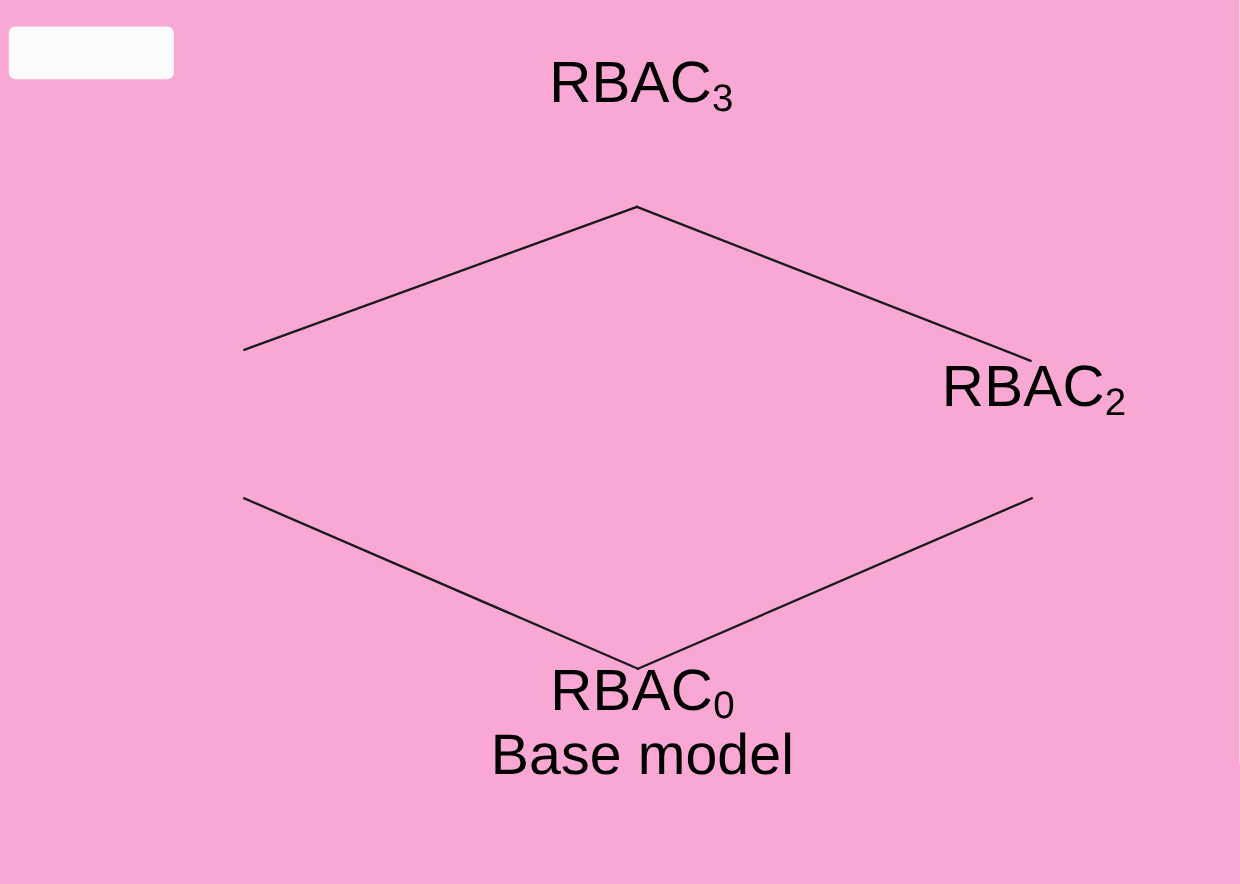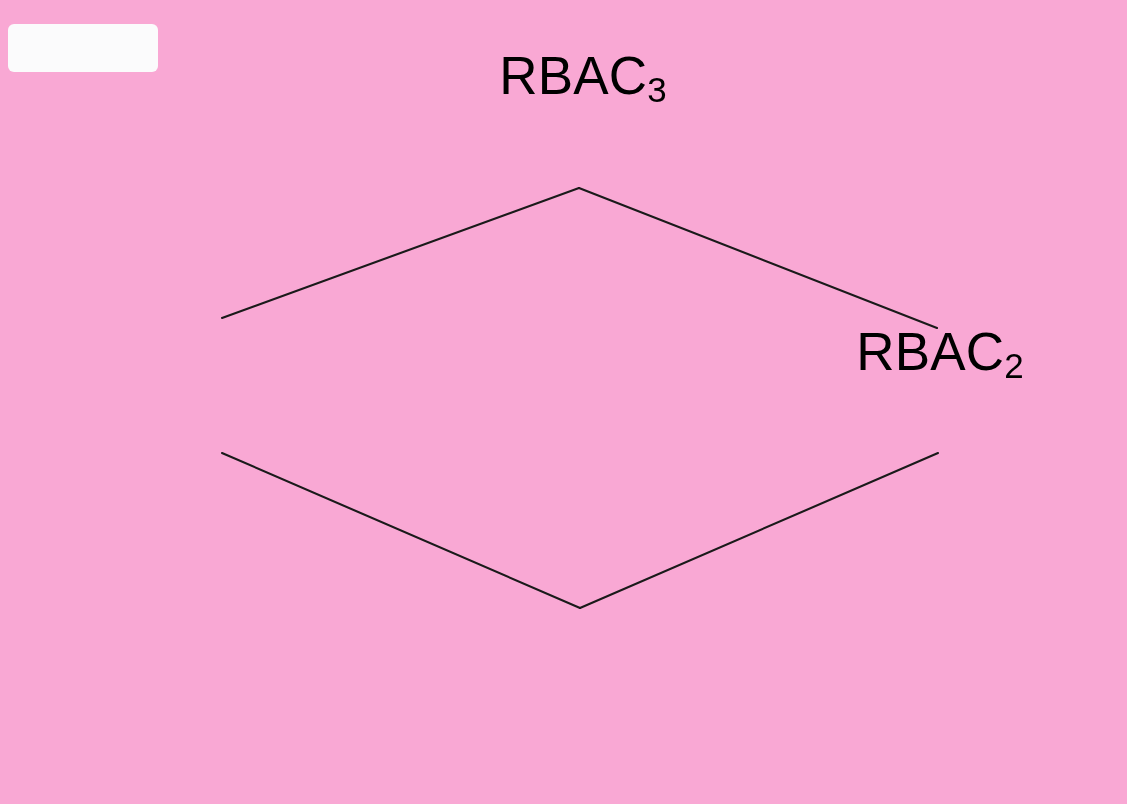--- a/index.html
+++ b/index.html
@@ -86,14 +86,18 @@
 
   <div class="node" id="node-rbac3">
     <div class="node-id"><span>RBAC</span><sub>3</sub></div>
   </div>
 
 
   <div class="node" id="node-rbac2">
     <div class="node-id"><span>RBAC</span><sub>2</sub></div>
   </div>
 
+  <div class="node" id="node-rbac0">
+    <div class="node-id"><span>RBAC</span><sub>0</sub></div>
+    <div class="node-desc">Base model</div>
+  </div>
 
 </div>
 
 </body></html>

